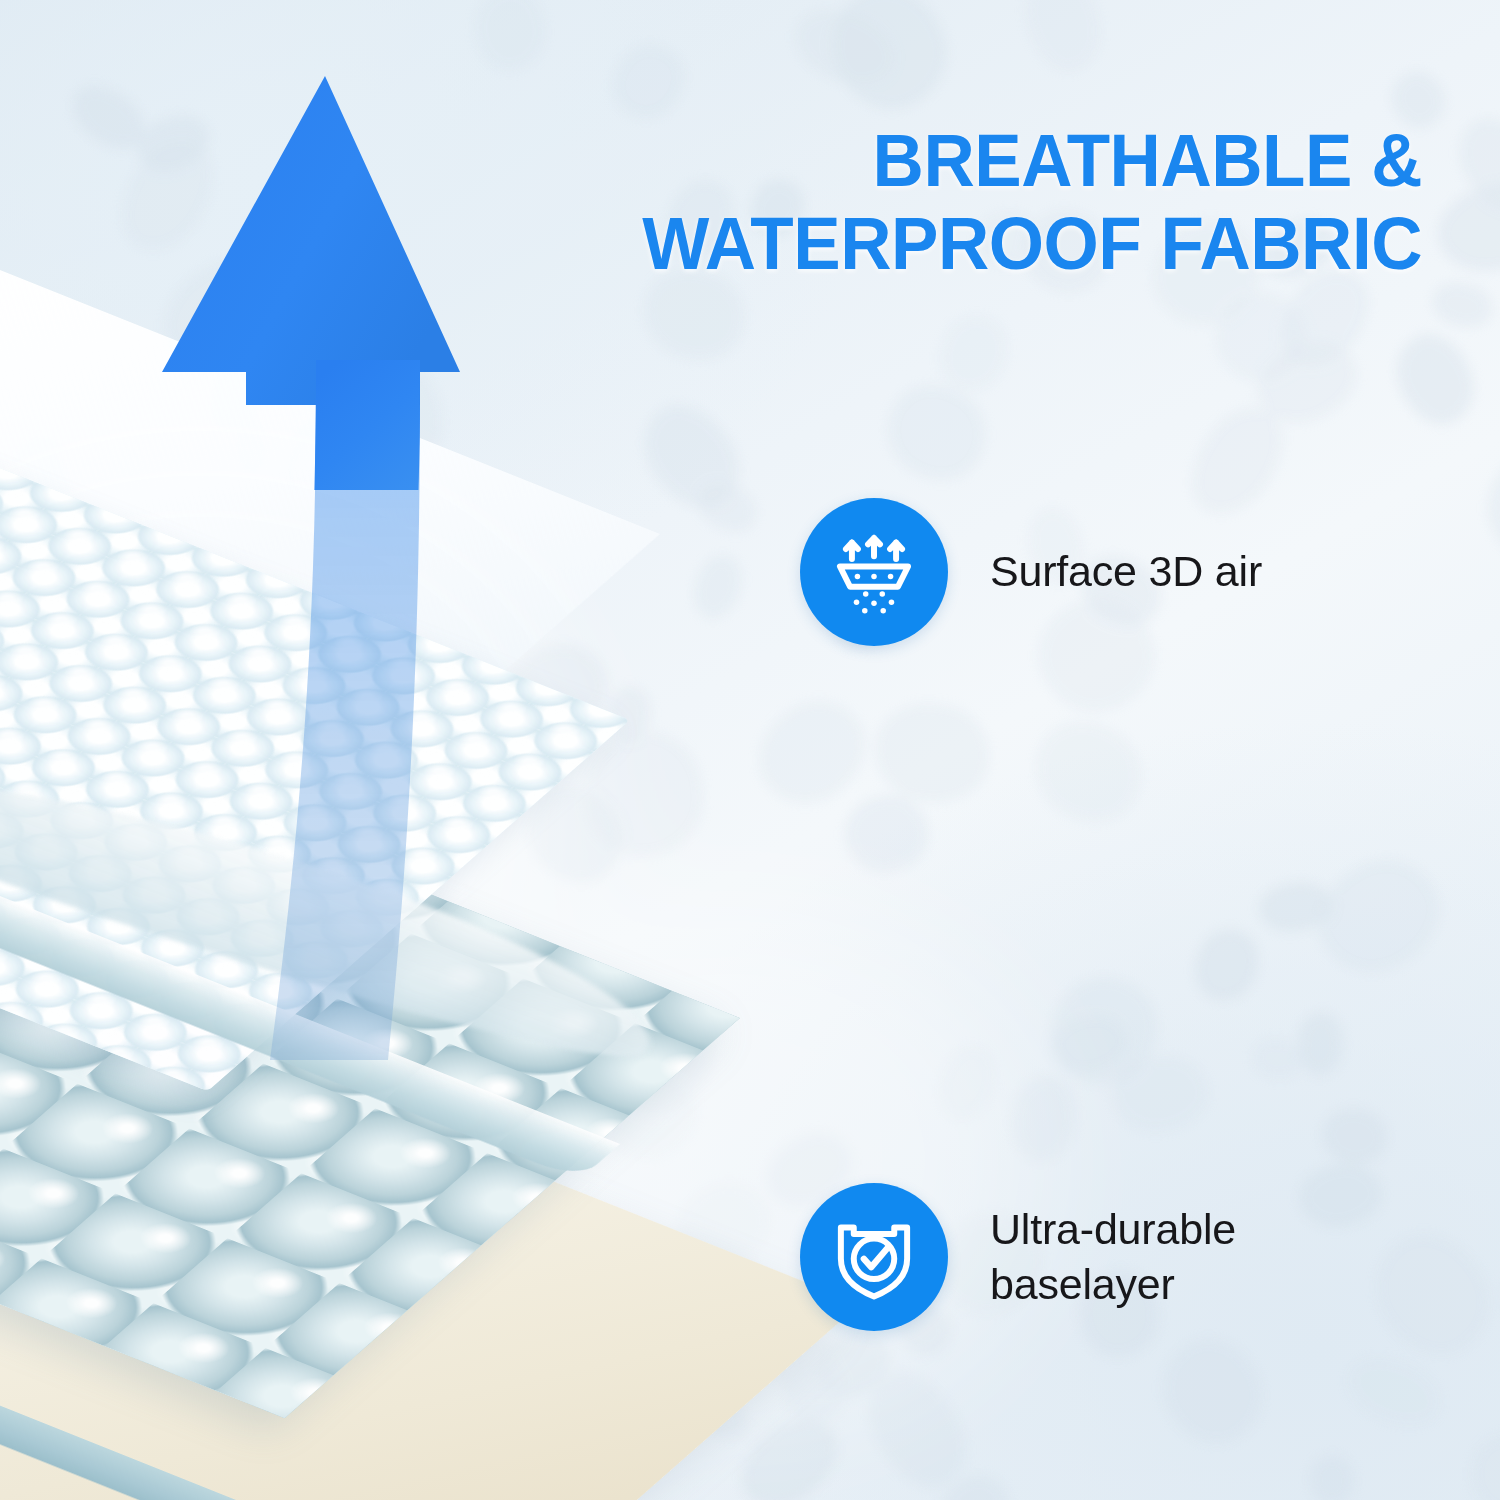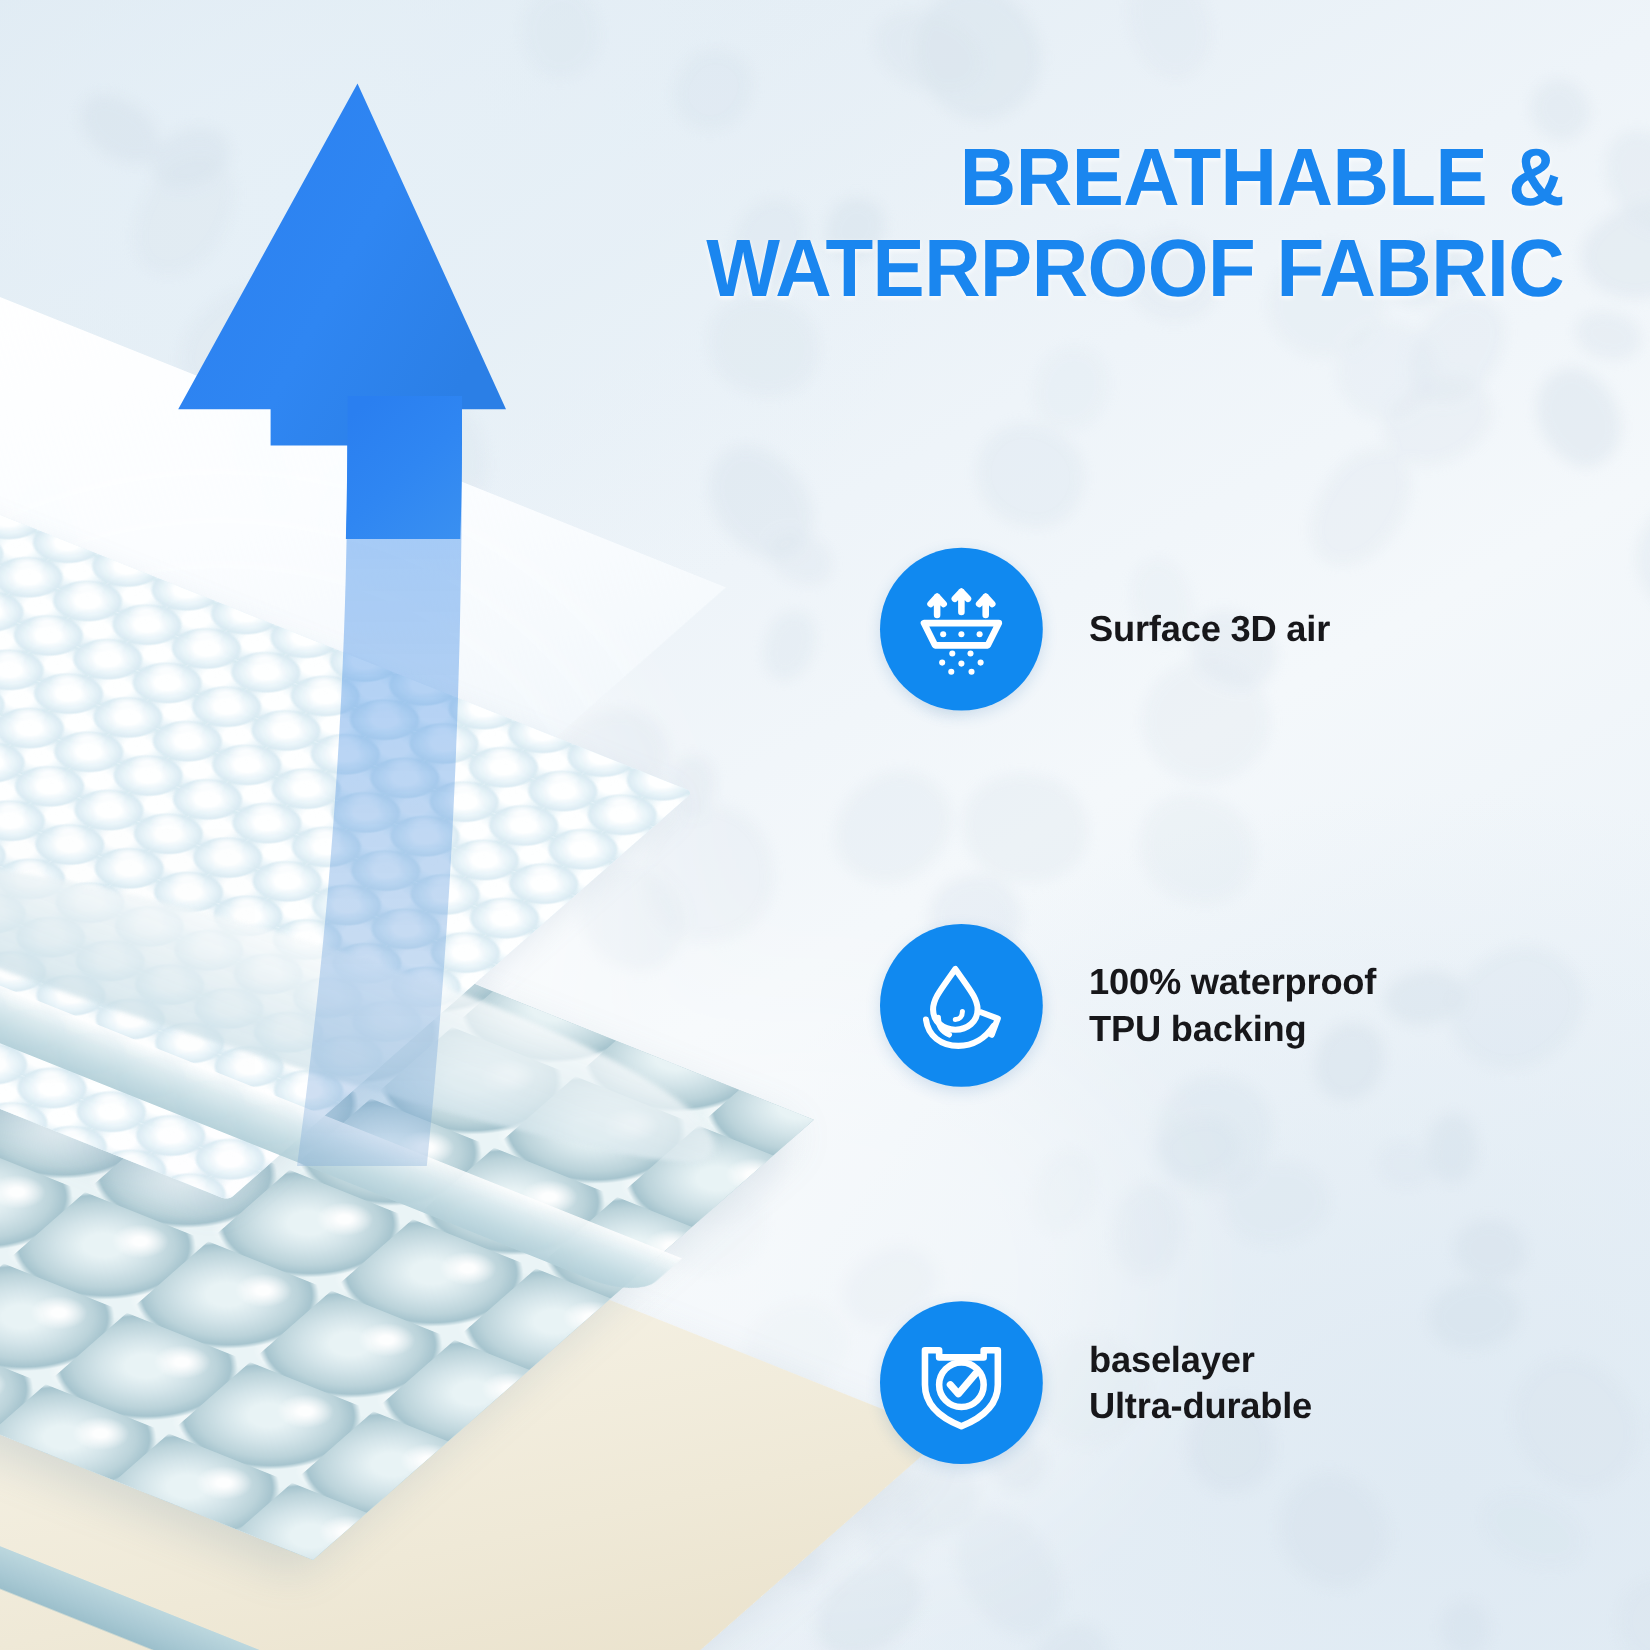--- a/index.html
+++ b/index.html
@@ -155,21 +155,21 @@
   .f3{top:1183px;}
 
   .ficon{
     width:148px;height:148px;flex:0 0 148px;border-radius:50%;
     background:#1089f0;
     display:flex;align-items:center;justify-content:center;
     box-shadow:0 4px 14px rgba(40,110,180,.18);
   }
   .ficon svg{width:92px;height:92px;display:block;}
   .flabel{
-    font-size:33px;line-height:1.28;color:#17171a;font-weight:700;
+    font-size:43px;line-height:1.28;color:#17171a;font-weight:400;
     letter-spacing:-.2px;
   }
   .flabel .ln{display:block;white-space:nowrap;}
 </style>
 </head>
 <body>
 
 <div id="stage">
 
   <div class="pebbles" id="pebbles">
@@ -376,48 +376,31 @@
         <circle cx="69" cy="83" r="3" fill="#ffffff" stroke="none"></circle>
         <circle cx="40" cy="92" r="3" fill="#ffffff" stroke="none"></circle>
         <circle cx="60" cy="92" r="3" fill="#ffffff" stroke="none"></circle>
       </svg>
     </div>
     <div class="flabel">
       <span class="ln">Surface 3D air</span>
     </div>
   </div>
 
-  <div class="feature f2">
-    <div class="ficon">
-      <svg viewBox="0 0 100 100" fill="none" stroke="#ffffff" stroke-width="6" stroke-linecap="round" stroke-linejoin="round">
-
-        <path d="M44 14 C 30 34, 22 43, 22 54 C 22 66, 32 74, 44 74 C 56 74, 66 66, 66 54 C 66 43, 58 34, 44 14 Z"></path>
-        <path d="M51 56 C 51 61, 48 64, 44 64" stroke-width="5"></path>
-
-        <path d="M15 64 C 17 80, 30 90, 47 90 C 62 90, 74 82, 82 70"></path>
-        <path d="M27 62 C 27 70, 31 76, 38 79" stroke-width="5.5"></path>
-        <path d="M70 57 L 86 63 L 80 79"></path>
-      </svg>
-    </div>
-    <div class="flabel">
-      <span class="ln">100% waterproof</span>
-      <span class="ln">TPU backing</span>
-    </div>
-  </div>
 
   <div class="feature f3">
     <div class="ficon">
       <svg viewBox="0 0 100 100" fill="none" stroke="#ffffff" stroke-width="6.5" stroke-linecap="round" stroke-linejoin="round">
 
         <path d="M14 18 H28 V25 H72 V18 H86 V52 C 86 72, 70 85, 50 93 C 30 85, 14 72, 14 52 Z"></path>
 
         <circle cx="50" cy="52" r="22"></circle>
 
         <path d="M39 52 L 47 61 L 64 41" stroke-width="7"></path>
       </svg>
     </div>
     <div class="flabel">
+      <span class="ln">Ultra-durable</span>
       <span class="ln">baselayer</span>
-      <span class="ln">Ultra-durable</span>
     </div>
   </div>
 
 </div>
 
 </body></html>

